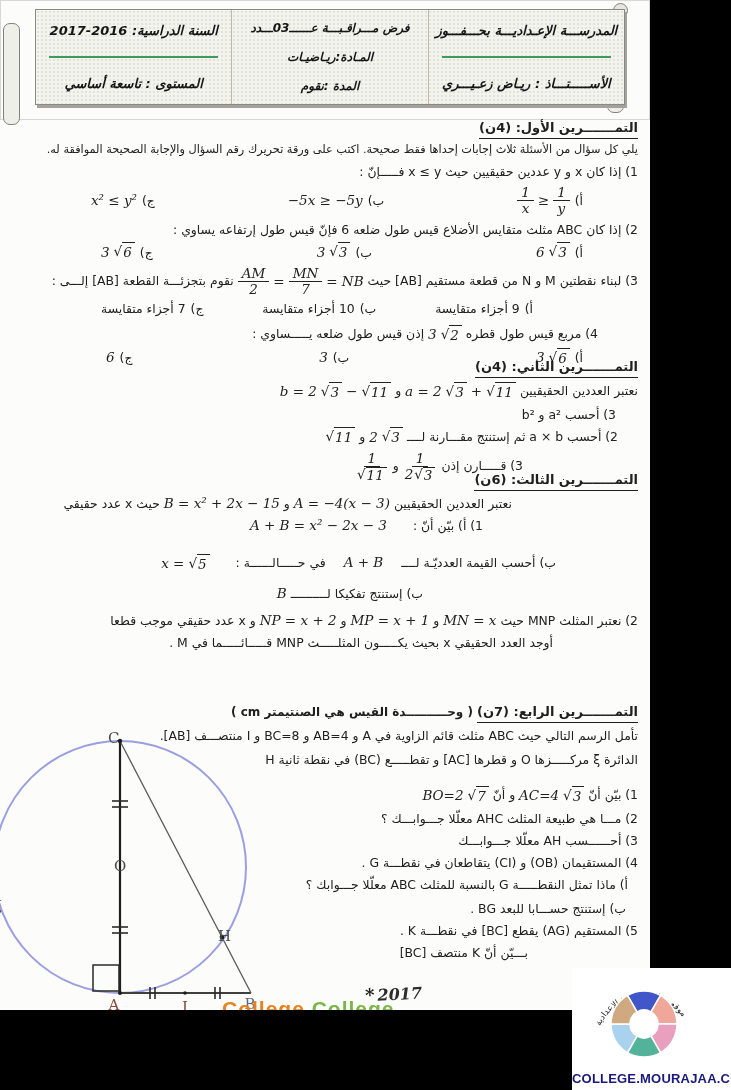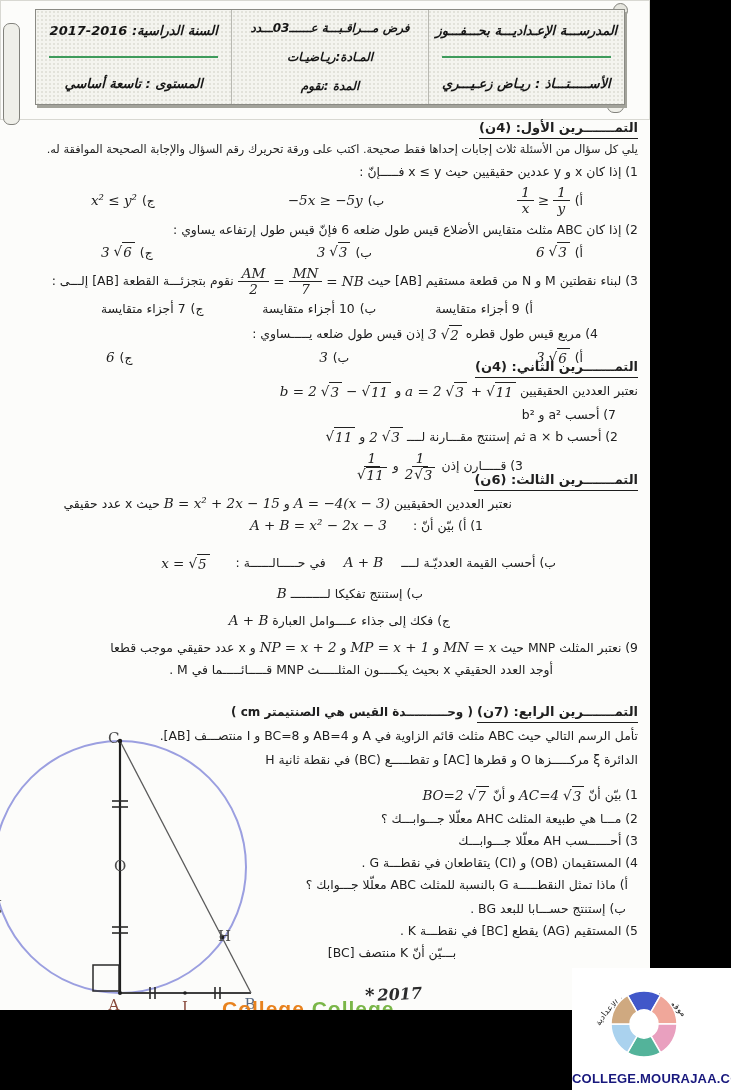--- a/index.html
+++ b/index.html
@@ -230,21 +230,21 @@
               <span class="rs">√</span>
               <span class="rr">3</span>
             </span>
             <span>−</span>
             <span class="sq">
               <span class="rs">√</span>
               <span class="rr">11</span>
             </span>
           </span>
     </div>
-    <div class="line" style="padding-right:22px;">7) أحسب a² و b²</div>
+    <div class="line" style="padding-right:22px;">3) أحسب a² و b²</div>
     <div class="line" style="padding-right:20px;">
       <span>2) أحسب a × b ثم إستنتج مقـــارنة لــــ</span>
       <span class="fx">
             <span>2</span>
             <span class="sq">
               <span class="rs">√</span>
               <span class="rr">3</span>
             </span>
           </span>
       <span>و</span>
@@ -306,26 +306,22 @@
             <span class="sq">
               <span class="rs">√</span>
               <span class="rr">5</span>
             </span>
           </span>
     </div>
     <div class="line" style="padding-right:215px;margin-top:10px;">
       <span>ب) إستنتج تفكيكا لــــــــــ</span>
       <span class="m">B</span>
     </div>
-    <div class="line" style="padding-right:188px;margin-top:8px;">
-      <span>ج) فكك إلى جذاء عــــوامل العبارة</span>
-      <span class="m">A + B</span>
-    </div>
     <div class="line" style="margin-top:8px;">
-      <span>9) نعتبر المثلث MNP حيث</span>
+      <span>2) نعتبر المثلث MNP حيث</span>
       <span class="m">MN = x</span>
       <span>و</span>
       <span class="m">MP = x + 1</span>
       <span>و</span>
       <span class="m">NP = x + 2</span>
       <span>و x عدد حقيقي موجب قطعا</span>
     </div>
     <div class="line" style="padding-right:85px;">أوجد العدد الحقيقي x بحيث يكـــــون المثلـــــث MNP قـــــائـــــما في M .</div>
   </div>
 
@@ -353,21 +349,21 @@
               <span class="rr">7</span>
             </span>
           </span>
     </div>
     <div class="line t">2) مـــا هي طبيعة المثلث AHC معلّلا جـــوابـــك ؟</div>
     <div class="line t">3) أحــــــسب AH معلّلا جـــوابـــك</div>
     <div class="line t">4) المستقيمان (OB) و (CI) يتقاطعان في نقطـــة G .</div>
     <div class="line t" style="padding-right:10px;">أ) ماذا تمثل النقطـــــة G بالنسبة للمثلث ABC معلّلا جـــوابك ؟</div>
     <div class="line t" style="padding-right:12px;margin-top:5px;">ب) إستنتج حســـابا للبعد BG .</div>
     <div class="line t">5) المستقيم (AG) يقطع [BC] في نقطـــة K .</div>
-    <div class="line t" style="padding-right:110px;text-align:center;">بـــيّن أنّ K منتصف [BC]</div>
+    <div class="line t" style="padding-right:110px;">بـــيّن أنّ K منتصف [BC]</div>
   </div>
 
   <svg class="fig" width="272" height="292" viewBox="0 0 272 292">
     <circle cx="122" cy="139" r="126" fill="none" stroke="#9b9fe0" stroke-width="2"></circle>
     <line x1="122" y1="13" x2="122" y2="265" stroke="#1e1e1e" stroke-width="2.2"></line>
     <line x1="122" y1="265" x2="253" y2="265" stroke="#3f3f3f" stroke-width="2.2"></line>
     <line x1="122" y1="13" x2="253" y2="265" stroke="#5a5a5a" stroke-width="1.3"></line>
     <rect x="95" y="237" width="26" height="26" fill="none" stroke="#2a2a2a" stroke-width="1.5"></rect>
 
     <g stroke="#2a2a2a" stroke-width="1.6">

